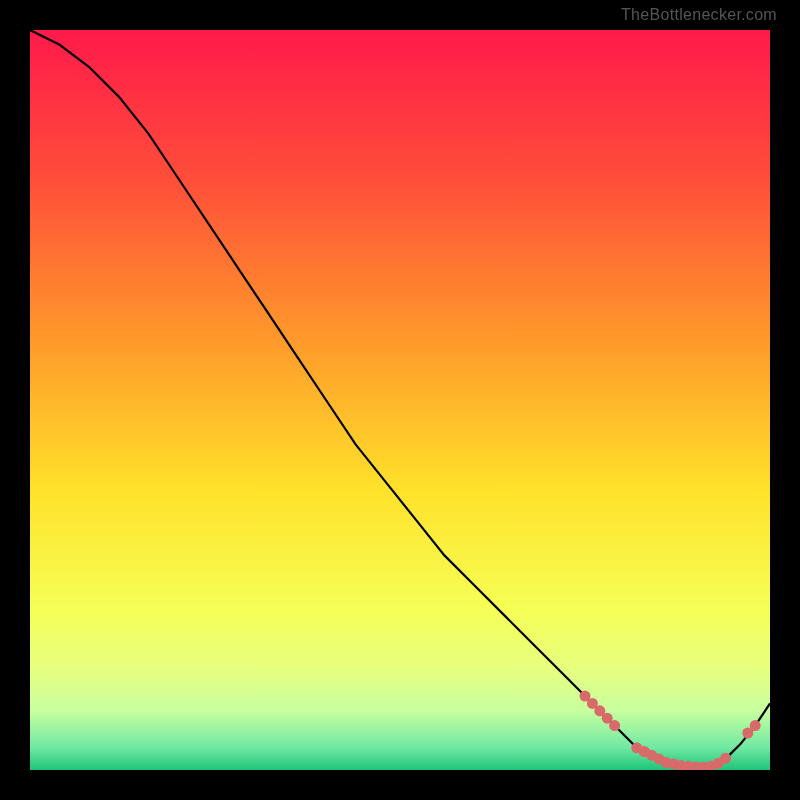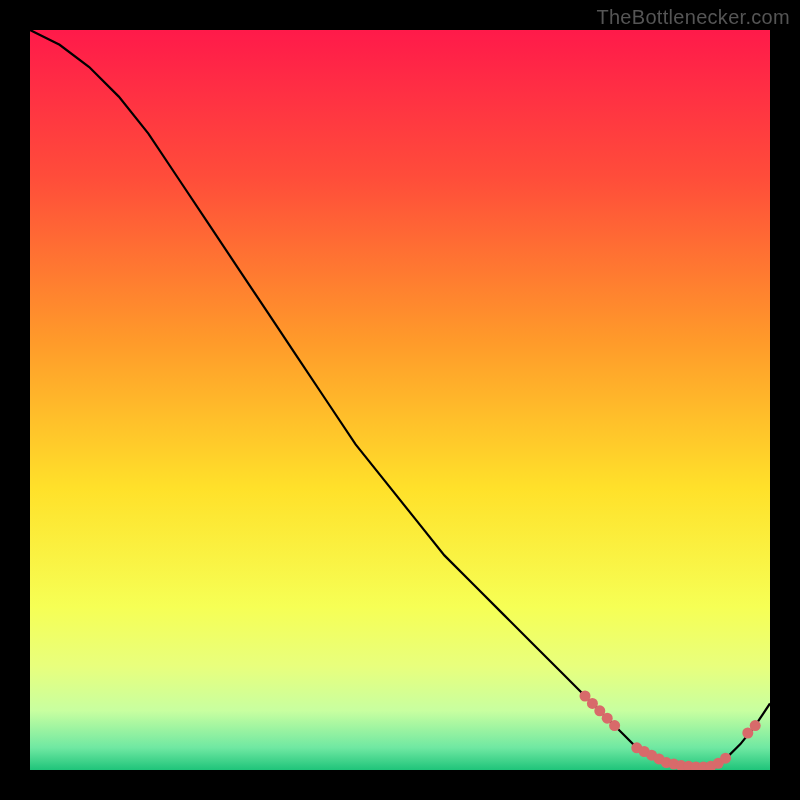--- a/index.html
+++ b/index.html
@@ -21,23 +21,23 @@
     position: absolute;
     left: 30px;
     top: 30px;
     width: 740px;
     height: 740px;
     overflow: hidden;
   }
   .watermark {
     position: absolute;
     top: 6px;
-    right: 10px;
+    right: 23px;
     color: #555;
-    font-size: 20px;
+    font-size: 16px;
     font-weight: 500;
     letter-spacing: 0.3px;
   }
 </style>
 </head>
 <body>
 
 <div class="frame">
   <div class="watermark">TheBottlenecker.com</div>
   <div class="plot">

